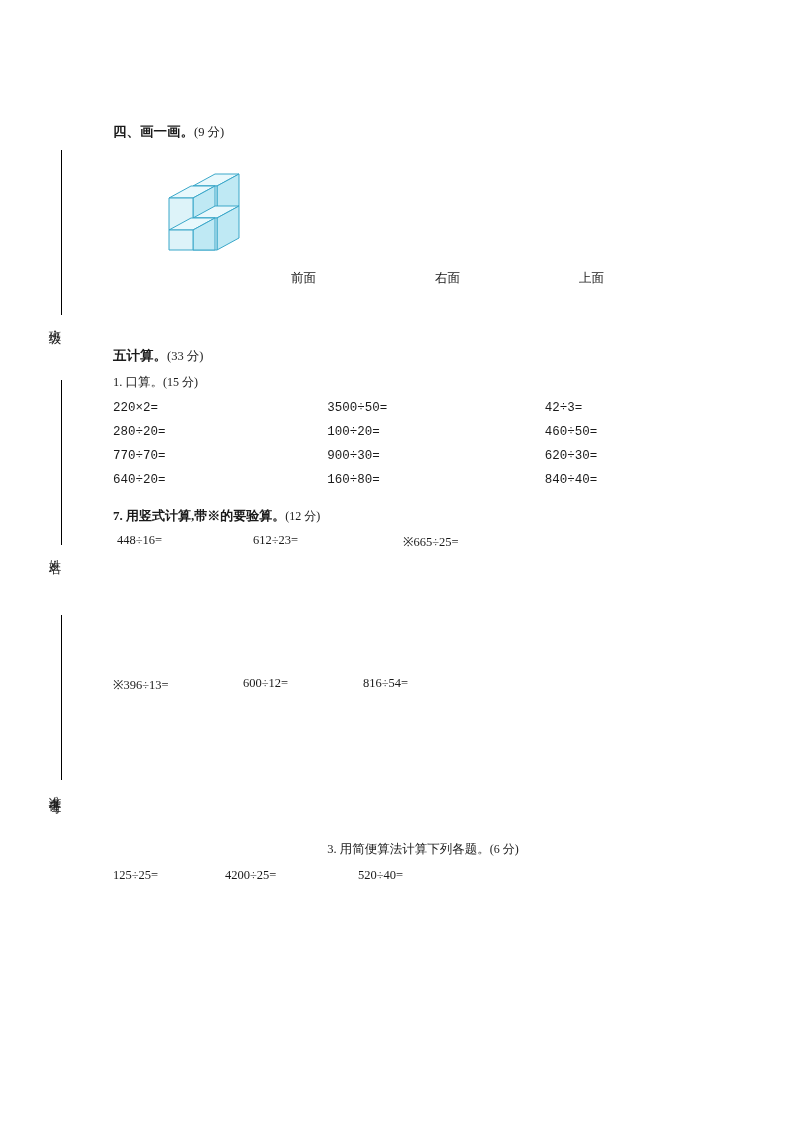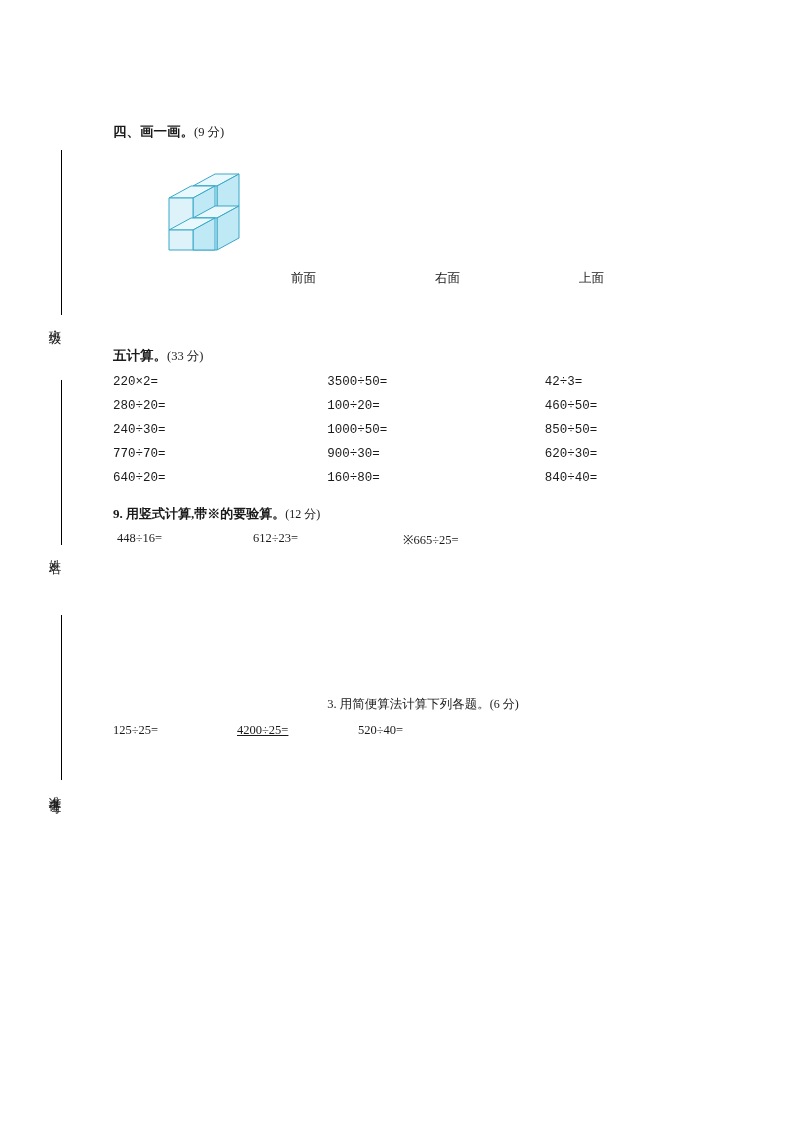--- a/index.html
+++ b/index.html
@@ -141,21 +141,21 @@
   .r2 .i3 { left: 250px; }
 
   .sub3 { margin-top: 148px; text-align: center; }
   .simple-row {
     margin-top: 11px;
     font-size: 12.5px;
     position: relative;
     height: 18px;
   }
   .simple-row .i1 { position: absolute; left: 0px; }
-  .simple-row .i2 { position: absolute; left: 124px; text-decoration: underline; }
+  .simple-row .i2 { position: absolute; left: 112px; }
   .simple-row .i3 { position: absolute; left: 245px; text-align: right; }
 </style>
 </head>
 <body>
 
 <div class="side-col">
   <div class="side-line l1"></div>
   <div class="side-line l2"></div>
   <div class="side-line l3"></div>
   <div class="side-label 班级">班级：</div>
@@ -194,59 +194,60 @@
         <span class="view-label v1">前面</span>
         <span class="view-label v2">右面</span>
         <span class="view-label v3">上面</span>
       </div>
     </div>
   </div>
 
   <div id="sec5">
     <p class="sec-title"><span>五计算。</span><span class="score">(33 分)</span></p>
 
+    <p class="sub-title sub1"><span>1. 口算。</span><span class="score">(15 分)</span></p>
 
     <table class="oral-table">
       <tbody>
           <tr>
         <td class="c1">220×2=</td>
         <td class="c2">3500÷50=</td>
         <td class="c3">42÷3=</td>
       </tr>
       <tr>
         <td class="c1">280÷20=</td>
         <td class="c2">100÷20=</td>
         <td class="c3">460÷50=</td>
       </tr>
       <tr>
-        <td class="c1">240÷30=</td>
-        <td class="c2">1000÷50=</td>
-        <td class="c3">850÷50=</td>
-      </tr>
-      <tr>
         <td class="c1">770÷70=</td>
         <td class="c2">900÷30=</td>
         <td class="c3">620÷30=</td>
       </tr>
       <tr>
         <td class="c1">640÷20=</td>
         <td class="c2">160÷80=</td>
         <td class="c3">840÷40=</td>
       </tr>
     </tbody>
       </table>
 
-    <p class="sub-title bold sub2"><span>9. 用竖式计算,带※的要验算。</span><span class="score">(12 分)</span></p>
+    <p class="sub-title bold sub2"><span>7. 用竖式计算,带※的要验算。</span><span class="score">(12 分)</span></p>
 
     <div class="vertical-row r1">
       <span class="vr-item i1">448÷16=</span>
       <span class="vr-item i2">612÷23=</span>
       <span class="vr-item i3">※665÷25=</span>
     </div>
 
+    <div class="vertical-row r2">
+      <span class="vr-item i1">※396÷13=</span>
+      <span class="vr-item i2">600÷12=</span>
+      <span class="vr-item i3">816÷54=</span>
+    </div>
 
     <p class="sub-title sub3"><span>3. 用简便算法计算下列各题。</span><span class="score">(6 分)</span></p>
 
     <div class="simple-row">
       <span class="i1">125÷25=</span>
       <span class="i2">4200÷25=</span>
       <span class="i3">520÷40=</span>
     </div>
   </div>
 

